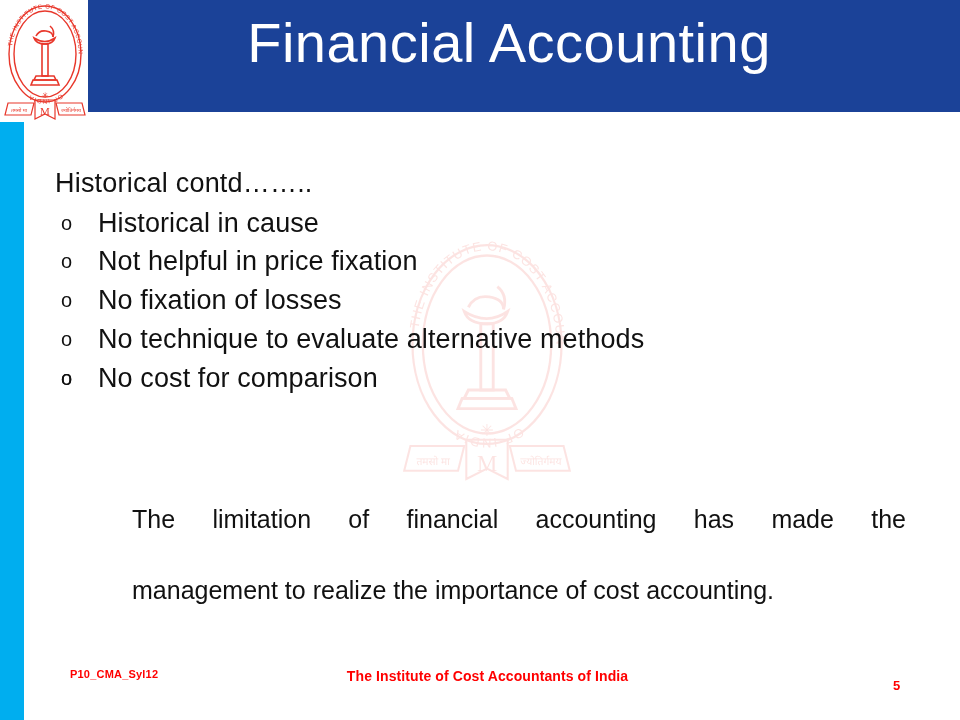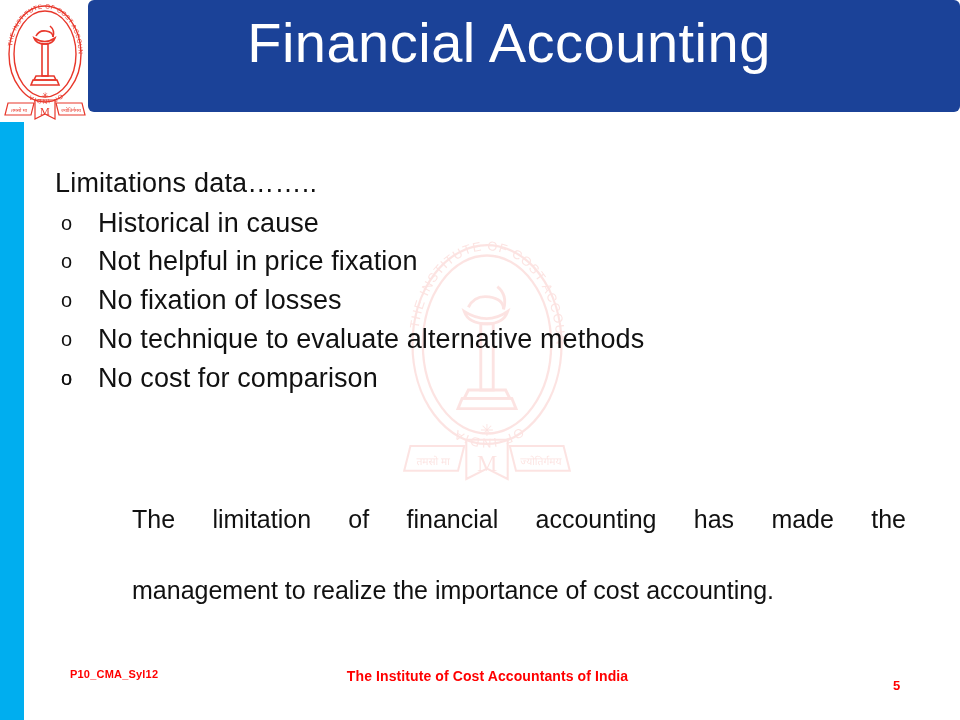--- a/index.html
+++ b/index.html
@@ -19,21 +19,20 @@
   }
 
   
   #header-bar {
     position: absolute;
     left: 88px;
     top: 0;
     width: 872px;
     height: 112px;
     background: #1B4298;
-    border-radius: 6px;
   }
   #slide-title {
     position: absolute;
     left: 0;
     top: 14px;
     width: 842px;
     text-align: center;
     color: #ffffff;
     font-size: 56px;
     font-weight: 400;
@@ -244,21 +243,21 @@
         <path d="M 33 98 h 20 v 19 l -10 -5 l -10 5 z"></path>
       </g>
       <text x="43" y="113" font-size="11" fill="#F6A6A0" text-anchor="middle" font-family="'Liberation Serif',serif">M</text>
       <text x="17" y="110" font-size="5" fill="#F6A6A0" text-anchor="middle" font-family="'Liberation Sans',sans-serif">तमसो मा</text>
       <text x="69" y="110" font-size="5" fill="#F6A6A0" text-anchor="middle" font-family="'Liberation Sans',sans-serif">ज्योतिर्गमय</text>
       <text x="43" y="96" font-size="8" fill="#F6A6A0" text-anchor="middle">✳</text>
     </svg>
   </div>
 
   <div id="content">
-    <div id="lead-line">Limitations data……..</div>
+    <div id="lead-line">Historical contd……..</div>
     <ul class="bullets">
       <li>
         <span class="marker">o</span>
         <span>Historical in cause</span>
       </li>
       <li>
         <span class="marker">o</span>
         <span>Not helpful in price fixation</span>
       </li>
       <li>

